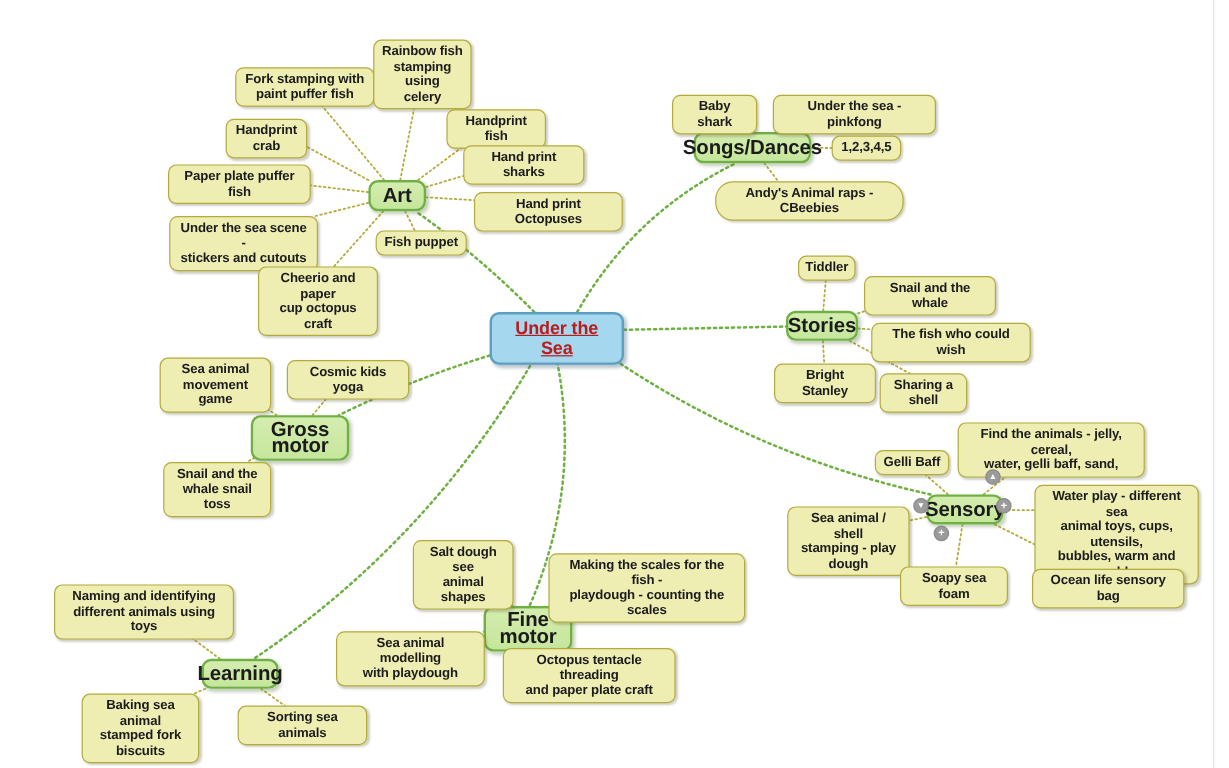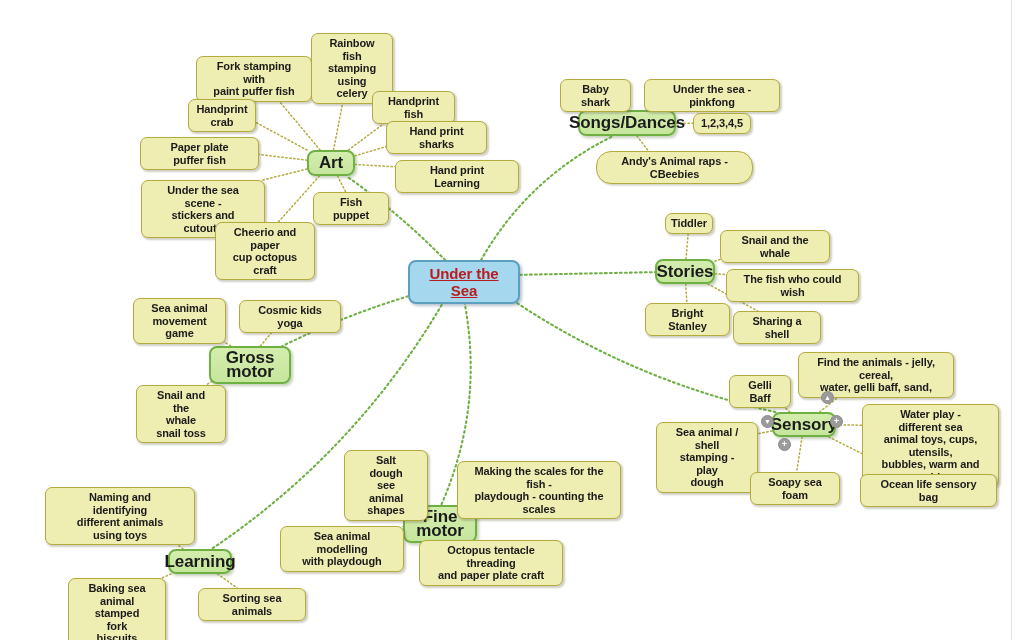--- a/index.html
+++ b/index.html
@@ -38,21 +38,21 @@
     box-sizing: border-box;
     display: flex;
     align-items: center;
     justify-content: center;
     text-align: center;
     border-radius: 7px;
     font-weight: bold;
     color: #1b1b1b;
     line-height: 12.5px;
     letter-spacing: -0.1px;
-    padding: 3px 16px;
+    padding: 3px 6px;
     white-space: pre-line;
     box-shadow: 1.5px 1.5px 2px rgba(110,110,80,0.33);
   }
   .node.root {
     background: #a5d7ef;
     border: 2px solid #5d9fc0;
     font-size: 15px;
     line-height: 17px;
     color: #b91c1c;
     border-radius: 8px;
@@ -156,41 +156,41 @@
 celery</span></div>
     <div class="node leaf" style="left: 188px; top: 99px; width: 68px; min-height: 21px;"><span class="label">Handprint crab</span></div>
     <div class="node leaf" style="left: 140px; top: 137px; width: 119px; min-height: 21px;"><span class="label">Paper plate puffer fish</span></div>
     <div class="node leaf" style="left: 141px; top: 180px; width: 124px; min-height: 30px;"><span class="label">Under the sea scene -
 stickers and cutouts</span></div>
     <div class="node leaf" style="left: 215px; top: 222px; width: 100px; min-height: 30px;"><span class="label">Cheerio and paper
 cup octopus craft</span></div>
     <div class="node leaf" style="left: 313px; top: 192px; width: 76px; min-height: 21px;"><span class="label">Fish puppet</span></div>
     <div class="node leaf" style="left: 372px; top: 91px; width: 83px; min-height: 21px;"><span class="label">Handprint fish</span></div>
     <div class="node leaf" style="left: 386px; top: 121px; width: 101px; min-height: 21px;"><span class="label">Hand print sharks</span></div>
-    <div class="node leaf" style="left: 395px; top: 160px; width: 124px; min-height: 21px;"><span class="label">Hand print Learning</span></div>
+    <div class="node leaf" style="left: 395px; top: 160px; width: 124px; min-height: 21px;"><span class="label">Hand print Octopuses</span></div>
     <div class="node leaf" style="left: 560px; top: 79px; width: 71px; min-height: 21px;"><span class="label">Baby shark</span></div>
     <div class="node leaf" style="left: 644px; top: 79px; width: 136px; min-height: 21px;"><span class="label">Under the sea - pinkfong</span></div>
     <div class="node leaf" style="left: 693px; top: 113px; width: 58px; min-height: 21px;"><span class="label">1,2,3,4,5</span></div>
     <div class="node leaf" style="left: 596px; top: 151px; width: 157px; min-height: 21px; border-radius: 15px;"><span class="label">Andy's Animal raps - CBeebies</span></div>
     <div class="node leaf" style="left: 665px; top: 213px; width: 48px; min-height: 21px;"><span class="label">Tiddler</span></div>
     <div class="node leaf" style="left: 720px; top: 230px; width: 110px; min-height: 21px;"><span class="label">Snail and the whale</span></div>
     <div class="node leaf" style="left: 726px; top: 269px; width: 133px; min-height: 21px;"><span class="label">The fish who could wish</span></div>
     <div class="node leaf" style="left: 645px; top: 303px; width: 85px; min-height: 21px;"><span class="label">Bright Stanley</span></div>
-    <div class="node leaf" style="left: 733px; top: 311px; width: 88px; min-height: 21px;"><span class="label">Sharing a shell</span></div>
+    <div class="node leaf" style="left: 733px; top: 311px; width: 73px; min-height: 21px;"><span class="label">Sharing a shell</span></div>
     <div class="node leaf" style="left: 729px; top: 375px; width: 62px; min-height: 21px;"><span class="label">Gelli Baff</span></div>
     <div class="node leaf" style="left: 798px; top: 352px; width: 156px; min-height: 30px;"><span class="label">Find the animals - jelly, cereal,
 water, gelli baff, sand,</span></div>
     <div class="node leaf" style="left: 862px; top: 404px; width: 137px; min-height: 44px;"><span class="label">Water play - different sea
 animal toys, cups, utensils,
 bubbles, warm and cold.</span></div>
     <div class="node leaf" style="left: 656px; top: 422px; width: 102px; min-height: 44px;"><span class="label">Sea animal / shell
 stamping - play
 dough</span></div>
     <div class="node leaf" style="left: 750px; top: 472px; width: 90px; min-height: 21px;"><span class="label">Soapy sea foam</span></div>
-    <div class="node leaf" style="left: 860px; top: 474px; width: 137px; min-height: 21px;"><span class="label">Ocean life sensory bag</span></div>
+    <div class="node leaf" style="left: 860px; top: 474px; width: 127px; min-height: 21px;"><span class="label">Ocean life sensory bag</span></div>
     <div class="node leaf" style="left: 133px; top: 298px; width: 93px; min-height: 30px;"><span class="label">Sea animal
 movement game</span></div>
     <div class="node leaf" style="left: 239px; top: 300px; width: 102px; min-height: 21px;"><span class="label">Cosmic kids yoga</span></div>
     <div class="node leaf" style="left: 136px; top: 385px; width: 90px; min-height: 30px;"><span class="label">Snail and the
 whale snail toss</span></div>
     <div class="node leaf" style="left: 344px; top: 450px; width: 84px; min-height: 30px;"><span class="label">Salt dough see
 animal shapes</span></div>
     <div class="node leaf" style="left: 457px; top: 461px; width: 164px; min-height: 30px;"><span class="label">Making the scales for the fish -
 playdough - counting the scales</span></div>
     <div class="node leaf" style="left: 280px; top: 526px; width: 124px; min-height: 30px;"><span class="label">Sea animal modelling

